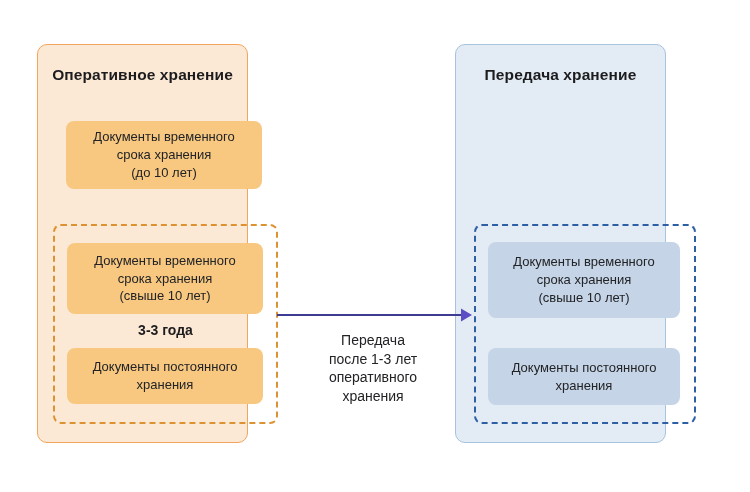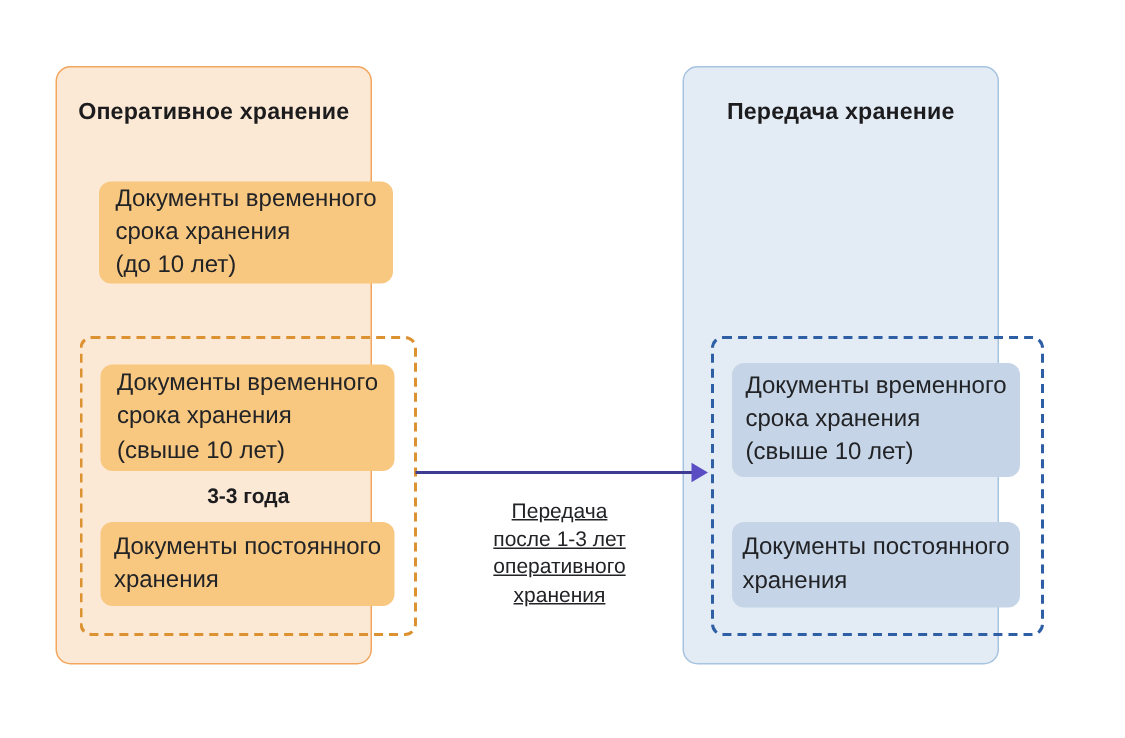--- a/index.html
+++ b/index.html
@@ -22,21 +22,21 @@
   }
   .container.right{
     left:455px;background:var(--right-fill);border:1.5px solid var(--right-border);
   }
   .container-title{
     position:absolute;top:21px;left:0;right:0;text-align:center;
     font-size:15.5px;font-weight:bold;color:var(--text-dark);letter-spacing:.1px;
   }
   .doc-box{
     position:absolute;border-radius:8px;display:flex;align-items:center;justify-content:center;
-    font-size:16px;line-height:1.38;color:var(--text-body);
+    text-align:center;font-size:13px;line-height:1.38;color:var(--text-body);
     white-space:pre-line;padding:4px 6px;
   }
   .doc-box.orange{background:var(--left-box);}
   .doc-box.blue{background:var(--right-box);}
   .dash-group{
     position:absolute;border-radius:8px;
   }
   .dash-group.orange{border:2px dashed var(--left-dash);}
   .dash-group.blue{border:2px dashed var(--right-dash);}
   .duration-label{
@@ -50,21 +50,21 @@
   .l-duration{top:96px;}
   .l-box-perm{left:12px;top:122px;width:196px;height:56px;}
   
   .r-group{left:18px;top:179px;width:222px;height:200px;}
   .r-box-long{left:12px;top:16px;width:192px;height:76px;}
   .r-box-perm{left:12px;top:122px;width:192px;height:57px;}
   
   .arrow-svg{position:absolute;left:0;top:0;width:750px;height:492px;pointer-events:none;}
   .arrow-label{
     position:absolute;left:308px;top:331px;width:130px;text-align:center;
-    font-size:14px;line-height:1.33;color:var(--text-body);white-space:pre-line;text-decoration:underline;
+    font-size:14px;line-height:1.33;color:var(--text-body);white-space:pre-line;
   }
 </style>
 </head>
 <body>
 
 <div class="stage">
 
   <div class="container left">
     <div class="container-title">Оперативное хранение</div>
 

